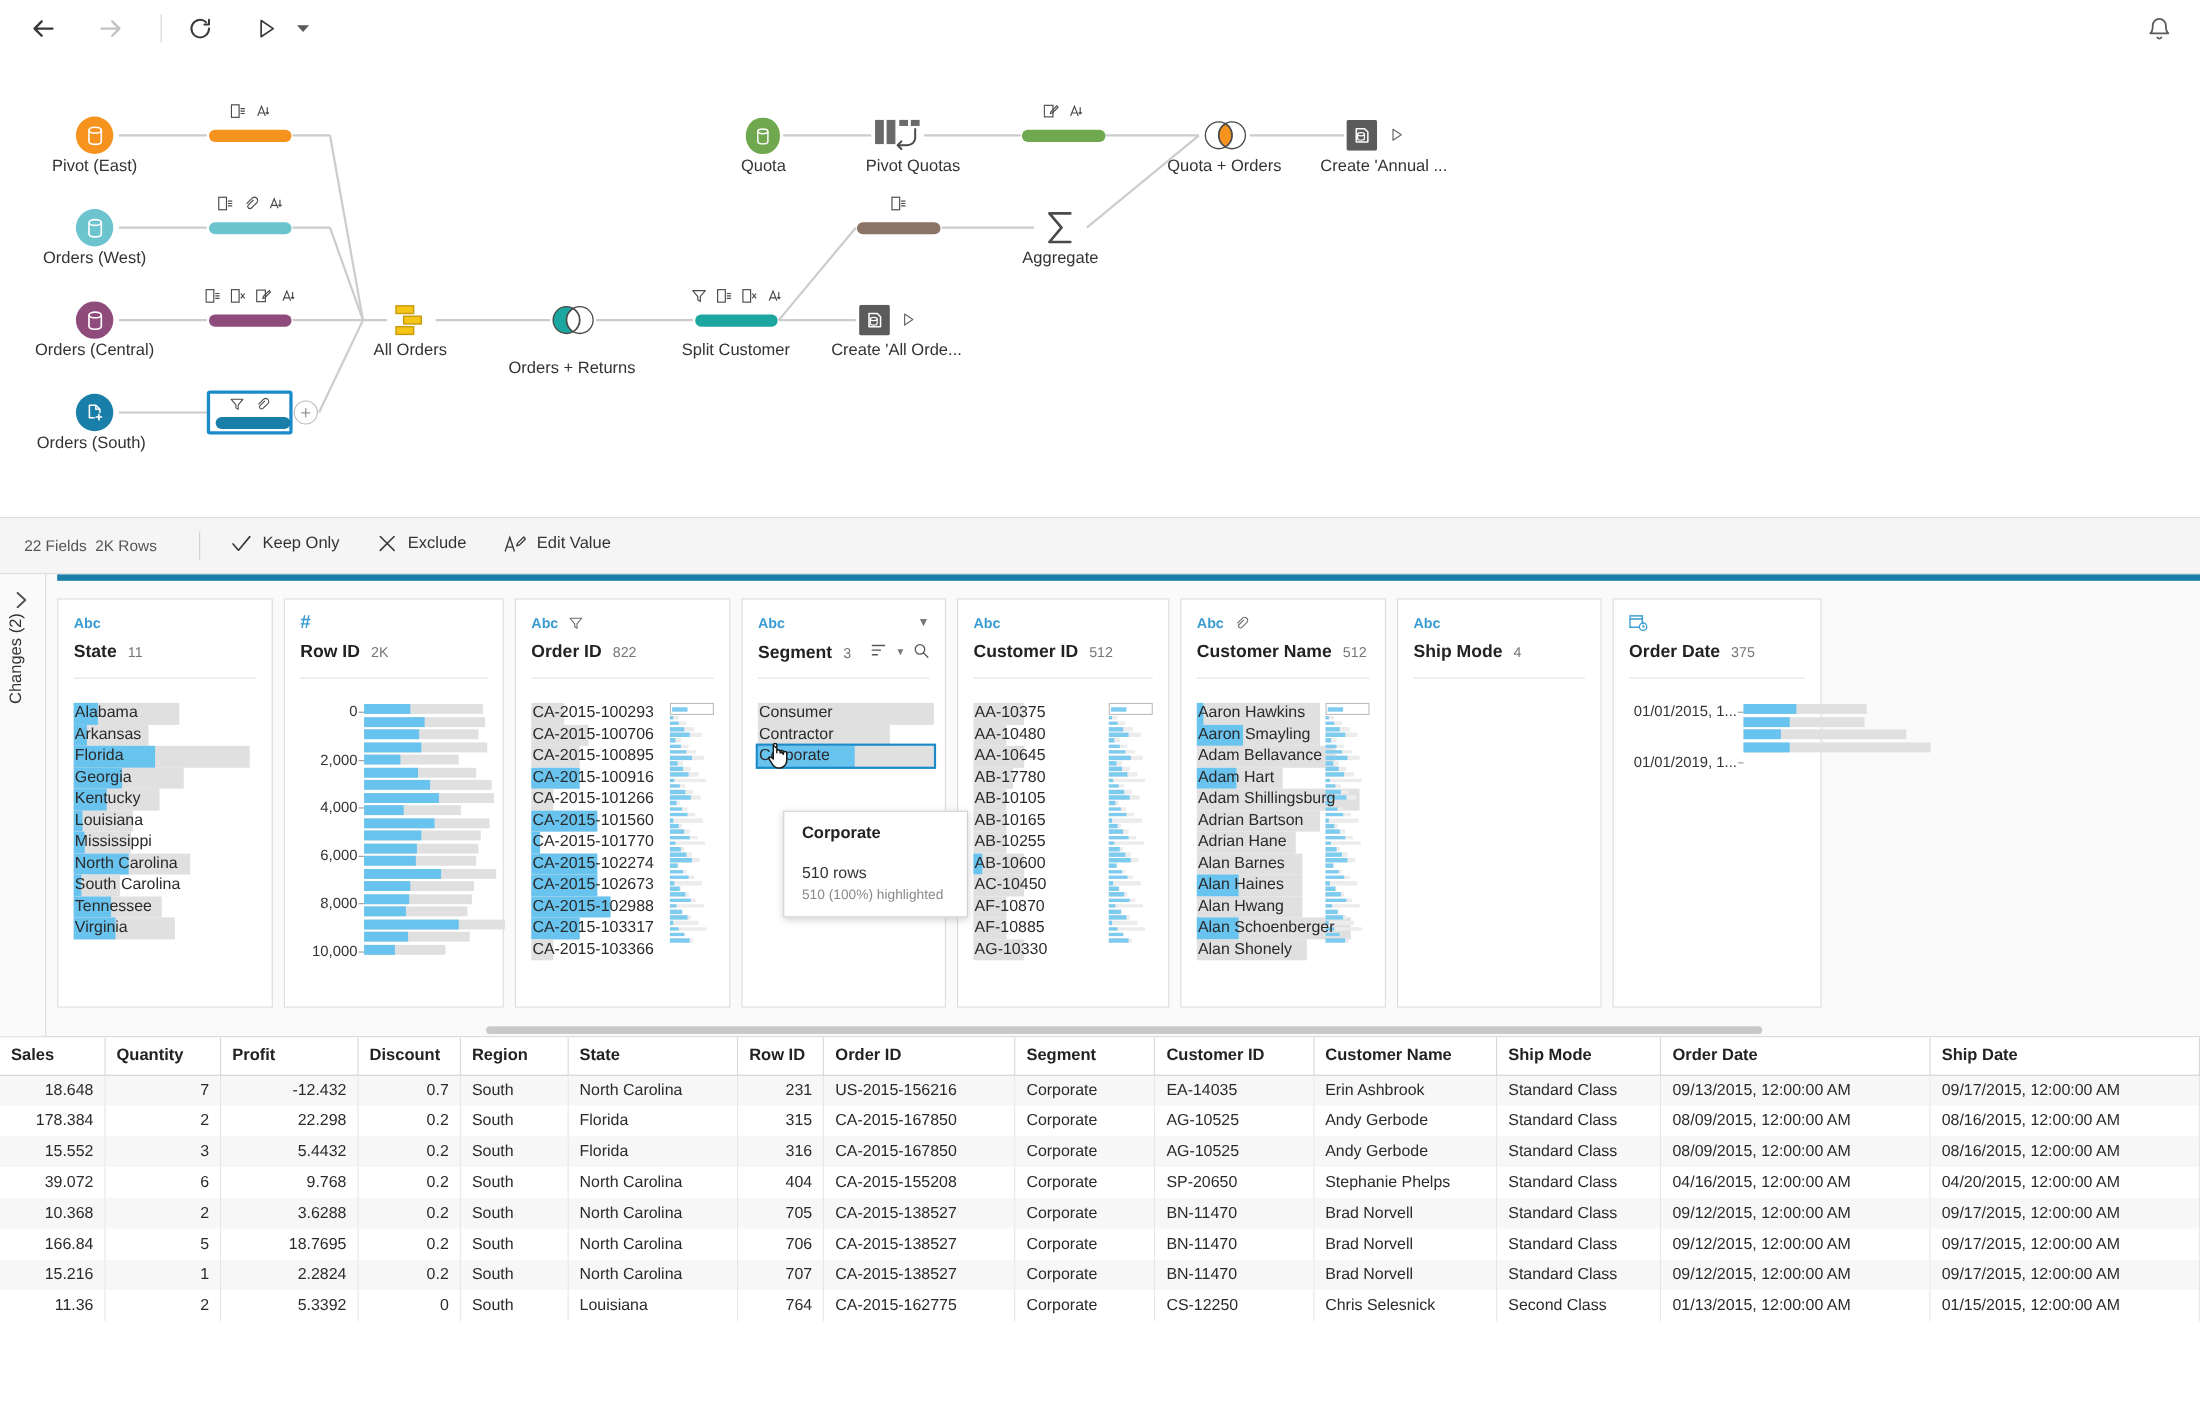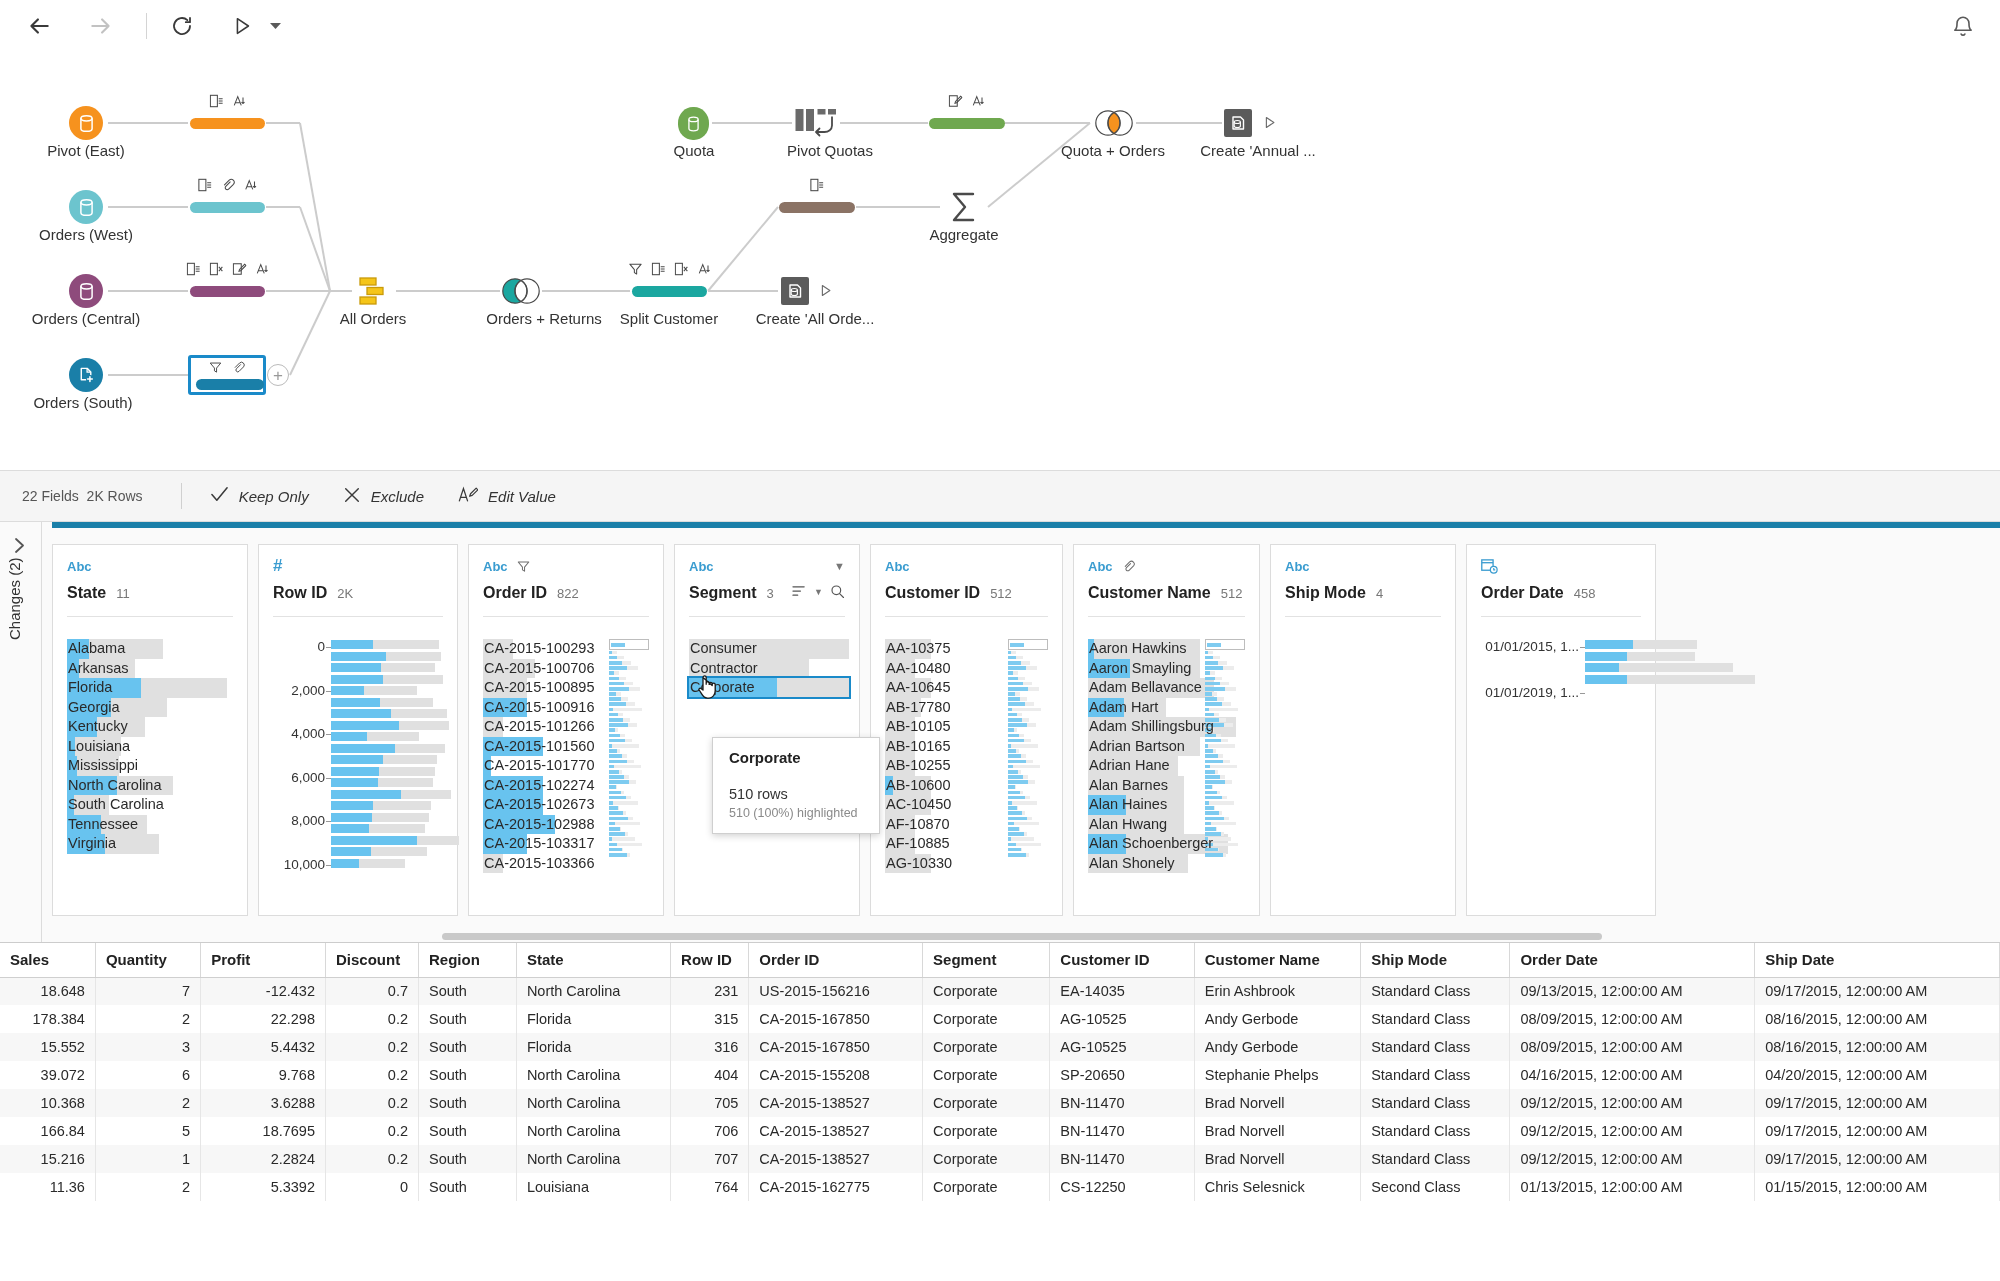--- a/index.html
+++ b/index.html
@@ -75,24 +75,23 @@
     border-bottom: 1px solid #dcdcdc;
     background: #f5f5f5;
     display: flex; align-items: center;
     padding: 0 22px;
     position: relative;
   }
   .ab-stats { font-size: 14px; color: #666; margin-right: 38px; }
   .ab-stats b { font-weight: normal; color: #555; }
   .ab-vsep { width: 1px; height: 26px; background: #d0d0d0; margin-right: 28px; }
   .ab-btn {
-    display: flex; align-items: center; gap: 10px;
+    display: flex; gap: 10px;
     font-size: 15px; color: #333; margin-right: 34px;
     cursor: default;
-    font-style: italic;
   }
   .ab-right {
     position: absolute; right: 22px; top: 0; height: 52px;
     display: flex; align-items: center; gap: 16px;
   }
   .searchbox {
     width: 160px; height: 30px;
     border: 1px solid #c4c4c4; background: #fff;
     display: flex; align-items: center;
     padding: 0 8px 0 10px;
@@ -452,21 +451,21 @@
   </div>
   <div class="node-label" style="left:373px; top:258px;">All Orders</div>
 
   <div class="node" style="left:498px; top:225px;">
     <svg width="46" height="28" viewBox="0 0 46 28">
       <circle cx="17" cy="14" r="12.2" fill="#1BA7A0" stroke="#4a4a4a" stroke-width="1.2"></circle>
       <circle cx="29" cy="14" r="12.2" fill="#ffffff" fill-opacity="0.0" stroke="#4a4a4a" stroke-width="1.2"></circle>
       <path d="M23 3.6a12.2 12.2 0 0 0 0 20.8 12.2 12.2 0 0 0 0-20.8z" fill="#ffffff" stroke="#4a4a4a" stroke-width="1.2"></path>
     </svg>
   </div>
-  <div class="node-label" style="left:520px; top:258px;margin-left:24px;">Orders + Returns</div>
+  <div class="node-label" style="left:520px; top:274px;">Orders + Returns</div>
 
   <div class="node" style="left:632px; top:234px;">
     <div class="cleanicons">
       <svg width="14" height="14" viewBox="0 0 16 16">
           <path d="M1.5 2.5h13L9.3 8.7v5l-2.6-1.6V8.7z" fill="none" stroke="#4a4a4a" stroke-width="1.2" stroke-linejoin="round"></path>
         </svg>
       <svg width="14" height="14" viewBox="0 0 16 16">
           <rect x="1" y="1.5" width="8" height="13" fill="none" stroke="#4a4a4a" stroke-width="1.2"></rect>
           <path d="M10.5 5.5h4.5M10.5 8h4.5M10.5 10.5h4.5" stroke="#4a4a4a" stroke-width="1.2"></path>
         </svg>
@@ -1372,21 +1371,21 @@
           <div class="card-typerow">
             <svg width="17" height="16" viewBox="0 0 18 17">
               <rect x="0.8" y="2" width="12" height="11" fill="none" stroke="#3a9cd0" stroke-width="1.4"></rect>
               <path d="M0.8 5h12" stroke="#3a9cd0" stroke-width="1.4"></path>
               <circle cx="13.5" cy="12.5" r="3.6" fill="#fff" stroke="#3a9cd0" stroke-width="1.3"></circle>
               <path d="M13.5 10.6v2h1.6" stroke="#3a9cd0" stroke-width="1.2" fill="none"></path>
             </svg>
           </div>
           <div class="card-titlerow">
             <span class="card-title">Order Date</span>
-            <span class="card-count">458</span>
+            <span class="card-count">375</span>
           </div>
           <div class="card-rule"></div>
           <div class="card-body">
             <div class="histo">
               <div class="histo-axis" style="width: 104px;">
                 <div class="tick" style="top: 0px;">01/01/2015, 1...</div>
                 <div class="tick" style="top: 46px;">01/01/2019, 1...</div>
               </div>
               <div class="bars">
                 <div class="hbar">

